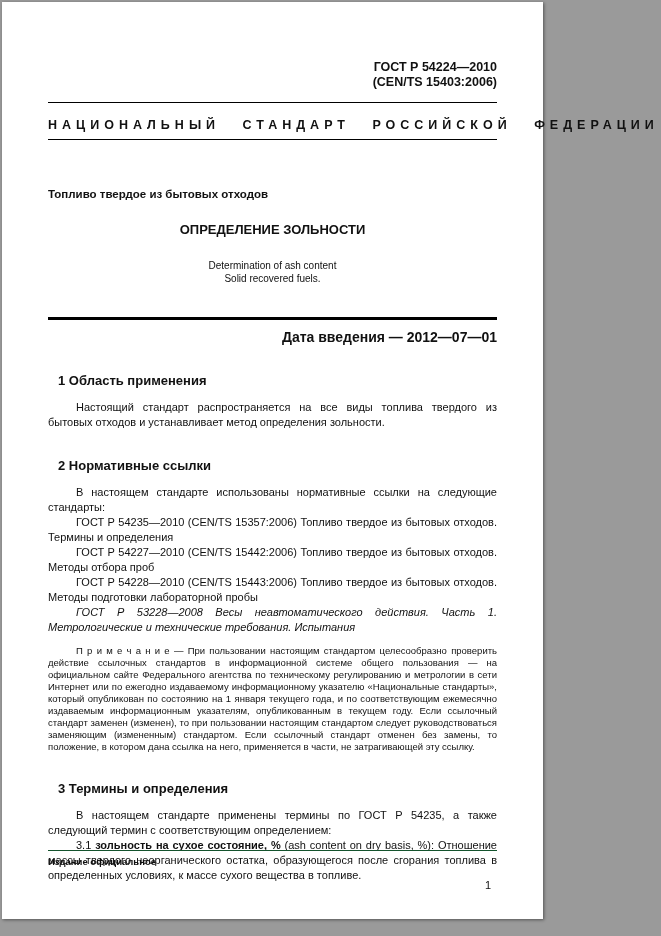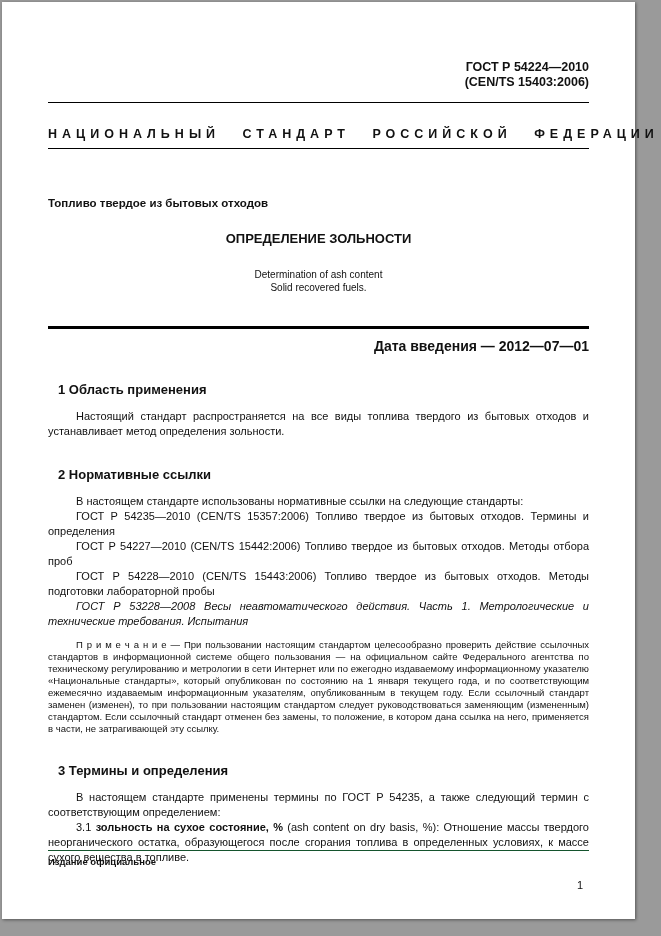--- a/index.html
+++ b/index.html
@@ -6,38 +6,38 @@
   body {
     width:661px; height:936px;
     background:#9a9a9a;
     font-family:"Liberation Sans", sans-serif;
     color:#111;
     position:relative;
     overflow:hidden;
   }
   .page {
     position:absolute; left:2px; top:2px;
-    width:633px; height:917px;
+    width:541px; height:917px;
     background:#ffffff;
     box-shadow:1px 1px 3px rgba(0,0,0,.45);
   }
   .content { padding:0 46px; }
 
   .doc-number {
     padding-top:58px;
     text-align:right;
     font-weight:bold;
     font-size:12.5px;
     line-height:15px;
   }
   .rule { border:none; border-top:1.5px solid #000; margin:0; }
   .rule-thick { border:none; height:3px; background:#000; margin:0; }
 
   .banner {
-    margin-top:24px; margin-bottom:0;
+    margin-top:15px; margin-bottom:0;
     font-weight:bold;
     font-size:12.5px;
     letter-spacing:5px;
     word-spacing:14px;
     white-space:nowrap;
     text-align:right;
   }
   .hr-banner-top { margin-top:12px; }
   .hr-banner-bottom { margin-top:7px; }
 

